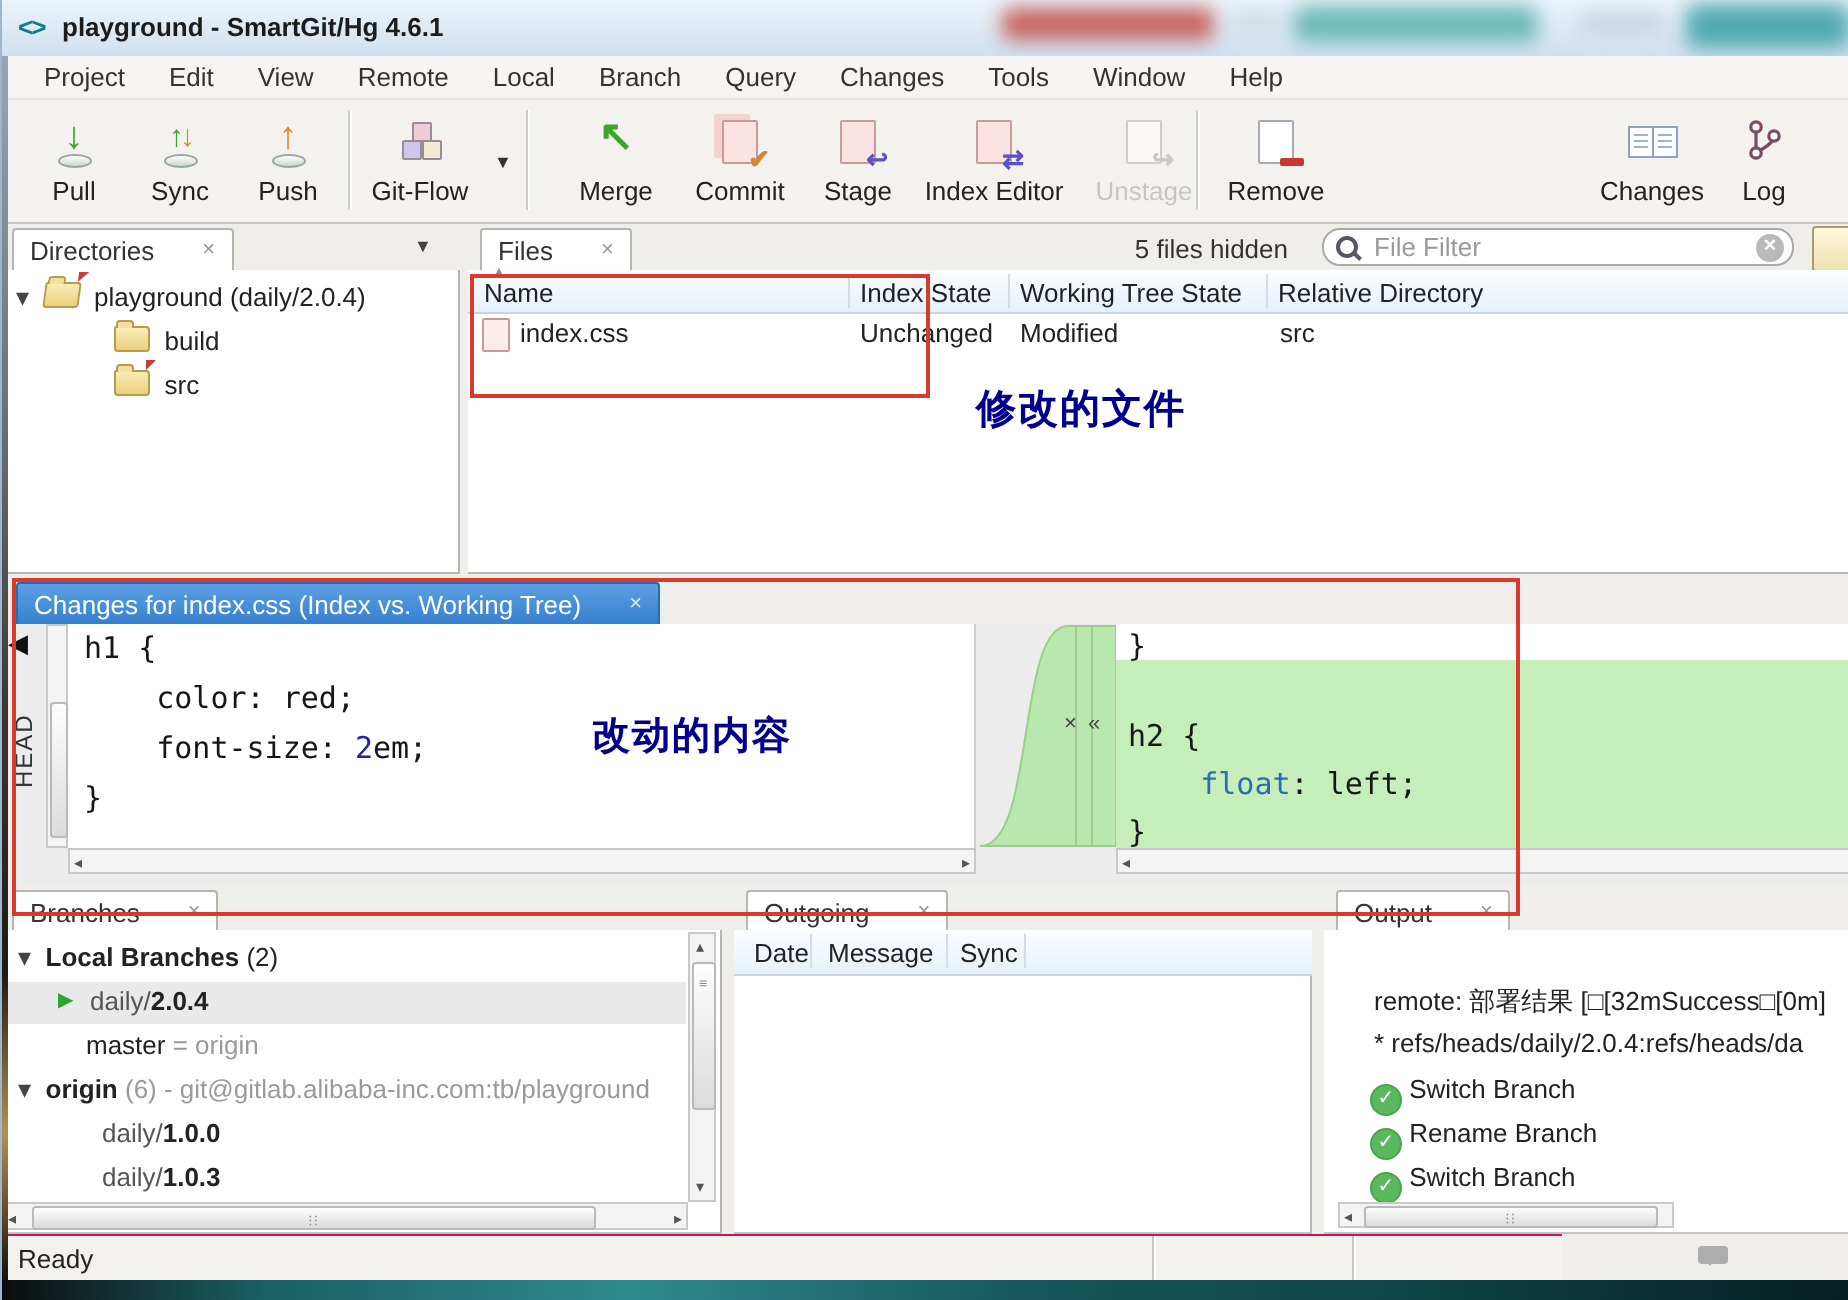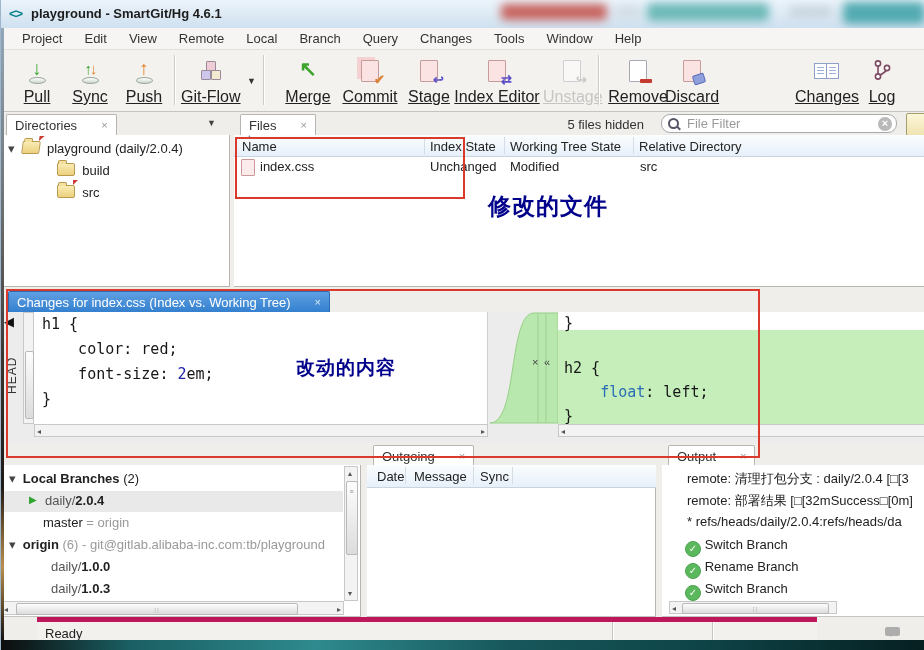--- a/index.html
+++ b/index.html
@@ -18,21 +18,21 @@
 
   
   .menubar{left:0;top:28px;width:924px;height:22px;background:#f7f5f3;
     border-bottom:1px solid #e3e1de;display:flex;align-items:center;padding-left:10px;box-sizing:border-box;}
   .mitem{padding:0 11px;color:#333;cursor:default;}
 
   
   .toolbar{left:0;top:50px;width:924px;height:61px;background:#f4f2ef;border-bottom:1px solid #c6c4c1;}
   .tbtn{position:absolute;top:7px;height:48px;text-align:center;color:#222;}
   .tbtn .ic{display:block;height:30px;position:relative;}
-  .tbtn .lbl{display:block;font-size:16px;margin-top:1px;white-space:nowrap;text-decoration:underline;}
+  .tbtn .lbl{display:block;font-size:13px;margin-top:1px;white-space:nowrap;}
   .tbtn.dis{opacity:.5;}
   .tsep{position:absolute;top:5px;width:1px;height:50px;background:#cfccc8;box-shadow:1px 0 0 #fff;}
   .ar{font-weight:bold;font-size:19px;line-height:24px;display:inline-block;}
   .ar.sm{font-size:15px;letter-spacing:-2px;}
   .green{color:#3da52e;} .oran{color:#e0862e;}
   .i-down::before{content:"↓";} .i-up::before{content:"↑";} .i-merge::before{content:"↖";}
   .tray{display:block;margin:-4px auto 0;width:15px;height:5px;background:linear-gradient(#ffffff,#ccd6cc);
     border:1px solid #9aa89a;border-radius:50%;}
   .doc{position:relative;display:inline-block;width:16px;height:20px;background:#fbe3e3;
     border:1px solid #c89b9b;border-radius:1px;margin-top:3px;}
@@ -101,25 +101,25 @@
   .grip{color:#8a8a8a;font-size:7px;letter-spacing:1px;}
 
   
   .chk{display:inline-block;width:14px;height:14px;border-radius:50%;background:#5cb85c;border:1px solid #4aa34e;
     color:#fff;font-size:10px;line-height:14px;text-align:center;vertical-align:-3px;}
   .i-bcheck::before{content:"✓";}
   .oline{position:absolute;white-space:nowrap;overflow:hidden;}
 
   
   .ann-box{position:absolute;border:2px solid #d93a2b;pointer-events:none;z-index:60;}
-  .ann-txt{position:absolute;color:#00008b;font-weight:bold;font-size:23px;z-index:65;pointer-events:none;
+  .ann-txt{position:absolute;color:#00008b;font-weight:bold;font-size:20px;z-index:65;pointer-events:none;
     font-family:"Liberation Sans",sans-serif;letter-spacing:1px;}
 
   
-  .statusbar{left:0;top:617px;width:780px;height:23px;background:#f3f1ee;border-top:5px solid #be185d;margin-left:36px;}
+  .statusbar{left:0;top:617px;width:780px;height:23px;background:#f3f1ee;border-top:1px solid #be185d;}
   .sdiv{position:absolute;top:0;width:1px;height:23px;background:#c9c6c2;box-shadow:1px 0 0 #fff;}
   .bub{position:absolute;left:848px;top:5px;width:15px;height:9px;background:#adadad;border-radius:2px;}
   .bub::after{content:"";position:absolute;left:3px;bottom:-4px;border:3px solid transparent;border-top:4px solid #adadad;}
   .bstrip{left:0;top:640px;width:924px;height:10px;
     background:linear-gradient(90deg,#0c0c0c,#1a5f63 14%,#2e8a8e 34%,#17575b 55%,#0e4447 76%,#061f21);}
   .lstrip{left:0;top:28px;width:3px;height:612px;z-index:40;
     background:linear-gradient(180deg,#93a7b8,#6b6f72 30%,#3a332e 55%,#201a16 75%,#b98f4e 88%,#141011);}
 </style>
 </head>
 <body>
@@ -194,24 +194,20 @@
     </div>
     <div class="tbtn dis" style="left:542px;width:58px">
       <span class="ic"><span class="doc w"><span class="ov gray i-unstage"></span></span></span>
       <span class="lbl" style="color:#999">Unstage</span>
     </div>
     <div class="tsep" style="left:597px"></div>
     <div class="tbtn" style="left:606px;width:62px">
       <span class="ic"><span class="doc w"><span class="ov-minus"></span></span></span>
       <span class="lbl">Remove</span>
     </div>
-    <div class="tbtn" style="left:662px;width:58px">
-      <span class="ic"><span class="doc"><span class="ov-eraser"></span></span></span>
-      <span class="lbl">Discard</span>
-    </div>
     <div class="tbtn" style="left:794px;width:62px">
       <span class="ic">
         <span class="pagepair"><span class="pg" style="left:1px;top:3px"></span><span class="pg" style="left:13px;top:3px"></span></span>
       </span>
       <span class="lbl">Changes</span>
     </div>
     <div class="tbtn" style="left:860px;width:42px">
       <span class="ic">
         <svg width="22" height="26" viewBox="0 0 22 26">
           <path d="M7 9 L7 17 M8.5 18.5 C13 16 14.5 14.5 15.5 13" stroke="#7d4a63" stroke-width="1.6" fill="none"></path>
@@ -324,20 +320,26 @@
         <div class="cl" style="line-height:24px;padding-left:6px"><span>h2 {</span></div>
         <div class="cl" style="line-height:24px;padding-left:6px"><span>    </span><span class="kw">float</span><span>: left;</span></div>
         <div class="cl" style="line-height:24px;padding-left:6px"><span>}</span></div>
       </div>
     </div>
     <div class="abs sb" style="left:557px;top:112px;width:367px;height:13px">
       <span class="sArr i-al" style="left:2px;top:1px"></span>
     </div>
   </div>
 
+  <div class="abs tabbar" style="left:0;top:443px;width:360px;height:22px">
+    <div class="tab" style="left:5px;height:19px">
+      <span>Branches</span>
+      <span class="tx i-close"></span>
+    </div>
+  </div>
   <div class="abs pane" style="left:0;top:465px;width:360px;height:152px;border-right:1px solid #b8b5b1;border-bottom:1px solid #c6c4c1;box-sizing:border-box;overflow:hidden">
     <div class="trow" style="left:8px;top:4px;width:330px">
       <span class="i-exp" style="color:#444"></span>&nbsp;
       <b>Local Branches</b><span> (2)</span>
     </div>
     <div class="abs" style="left:2px;top:26px;width:340px;height:21px;background:#e9e9e9">
       <span class="abs i-run" style="left:26px;top:3px;font-size:10px;color:#2ea52e"></span>
       <span class="abs" style="left:42px;top:2px"><span style="color:#555">daily/</span><b>2.0.4</b></span>
     </div>
     <div class="trow" style="left:42px;top:48px;width:300px">
@@ -382,21 +384,20 @@
     </div>
   </div>
 
   <div class="abs tabbar" style="left:661px;top:443px;width:263px;height:22px">
     <div class="tab" style="left:6px;height:19px">
       <span>Output</span>
       <span class="tx i-close"></span>
     </div>
   </div>
   <div class="abs pane" style="left:661px;top:465px;width:263px;height:152px;border-bottom:1px solid #c6c4c1;box-sizing:border-box;overflow:hidden">
-    <div class="oline" style="left:25px;top:5px;width:238px">remote: 清理打包分支 : daily/2.0.4 [□[3</div>
     <div class="oline" style="left:25px;top:27px;width:238px">remote: 部署结果 [□[32mSuccess□[0m]</div>
     <div class="oline" style="left:25px;top:49px;width:238px">* refs/heads/daily/2.0.4:refs/heads/da</div>
     <div class="oline" style="left:23px;top:72px">
       <span class="chk i-bcheck"></span>&nbsp;<span>Switch Branch</span>
     </div>
     <div class="oline" style="left:23px;top:94px">
       <span class="chk i-bcheck"></span>&nbsp;<span>Rename Branch</span>
     </div>
     <div class="oline" style="left:23px;top:116px">
       <span class="chk i-bcheck"></span>&nbsp;<span>Switch Branch</span>

